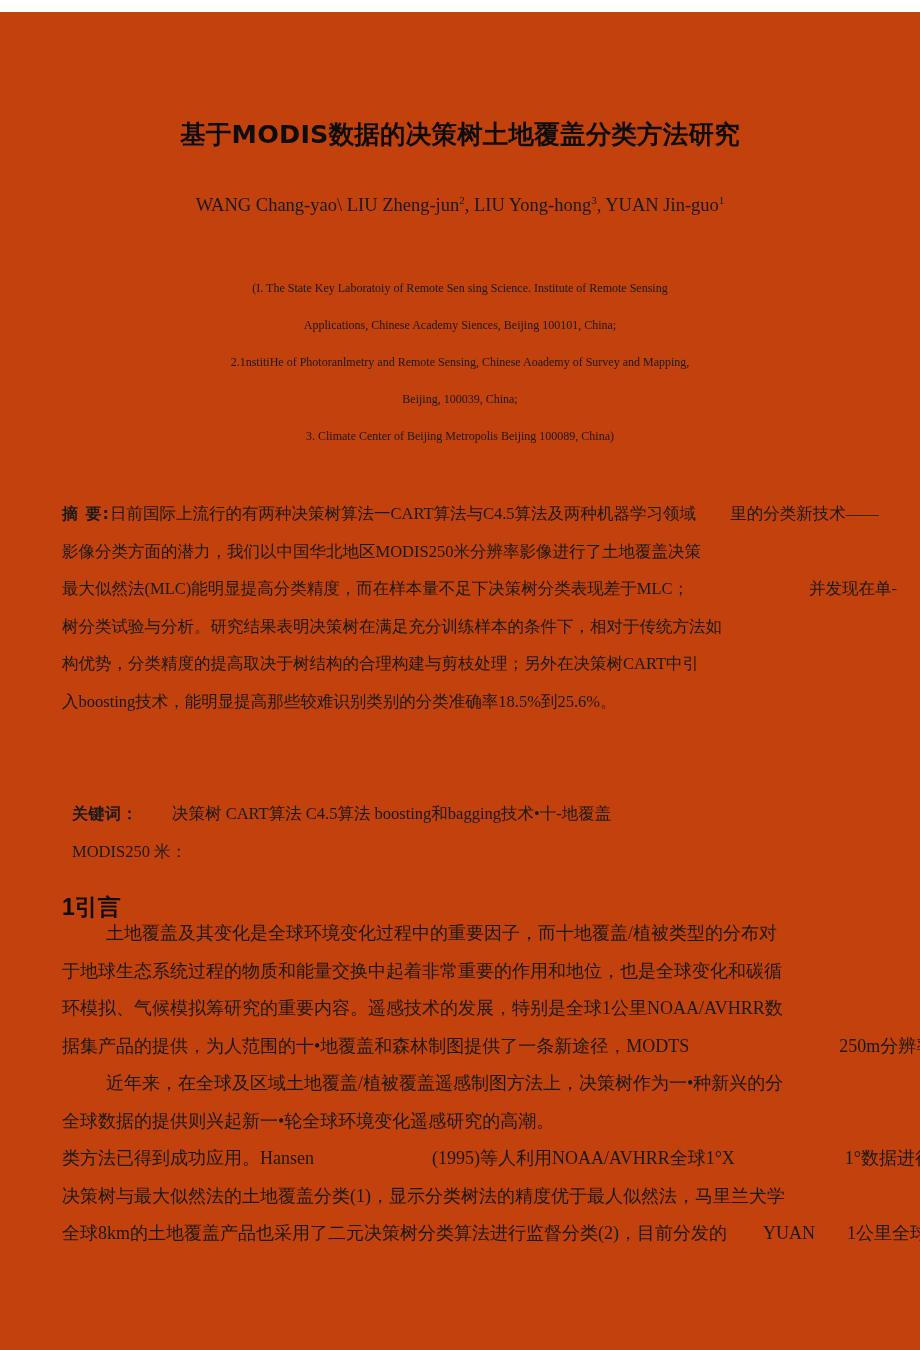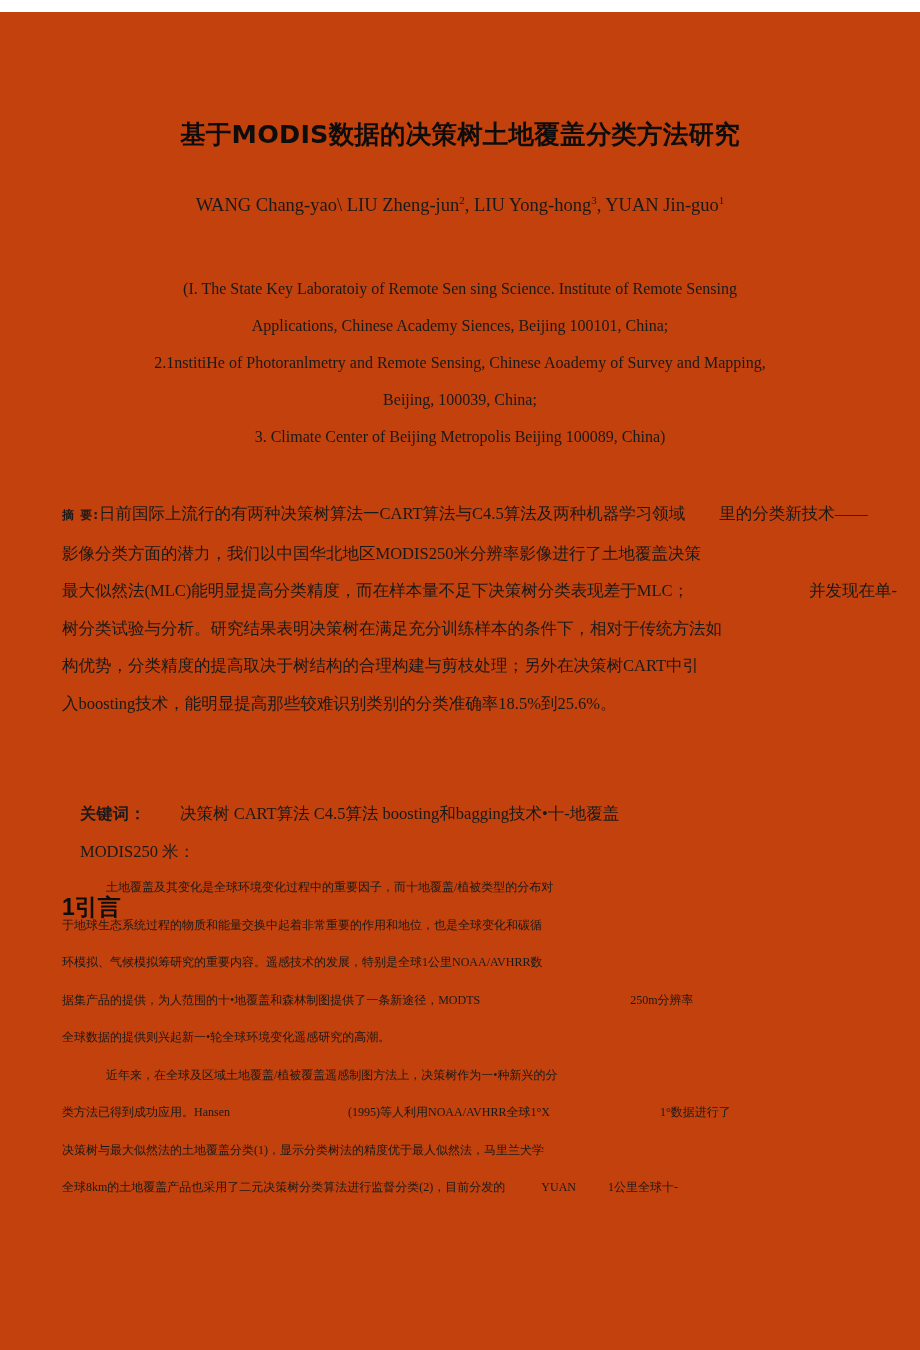--- a/index.html
+++ b/index.html
@@ -47,49 +47,49 @@
     vertical-align: super;
   }
 
   
   .affiliations {
     position: absolute;
     left: 40px;
     top: 258px;
     width: 840px;
     text-align: center;
-    font-size: 16px;
+    font-size: 12px;
     line-height: 37px;
     color: #1a1a1a;
   }
   .affil-line { display: block; white-space: nowrap; }
 
   
   .abstract {
     position: absolute;
     left: 62px;
     top: 483px;
     width: 812px;
     font-size: 16.5px;
     line-height: 37.5px;
     color: #1a1a1a;
   }
   .abstract .lbl {
     font-weight: bold;
     font-family: "DejaVu Sans", "Liberation Sans", sans-serif;
-    font-size: 12px;
+    font-size: 16px;
     letter-spacing: 1px;
   }
   .ab-line { display: block; white-space: nowrap; }
   .gap-wide { display: inline-block; width: 120px; }
 
   
   .keywords {
     position: absolute;
-    left: 80px;
+    left: 72px;
     top: 783px;
     width: 812px;
     font-size: 16.5px;
     line-height: 37.5px;
     color: #1a1a1a;
   }
   .keywords .lbl {
     font-weight: bold;
     font-family: "DejaVu Sans", "Liberation Sans", sans-serif;
     font-size: 16px;
@@ -107,23 +107,23 @@
     font-weight: bold;
     font-size: 23px;
     color: #0d0d0d;
     letter-spacing: 0px;
   }
 
   
   .body-text {
     position: absolute;
     left: 62px;
-    top: 857px;
+    top: 903px;
     width: 815px;
-    font-size: 12px;
+    font-size: 18px;
     line-height: 37.5px;
     color: #1a1a1a;
   }
   .b-line { display: block; white-space: nowrap; }
   .indent { display: inline-block; width: 44px; }
   .gap-h1 { display: inline-block; width: 150px; }
   .gap-h2 { display: inline-block; width: 110px; }
   .gap-h3 { display: inline-block; width: 118px; }
   .gap-h4 { display: inline-block; width: 36px; }
   .gap-h5 { display: inline-block; width: 32px; }
@@ -161,20 +161,20 @@
     <span class="kw-line">MODIS250 米：</span>
   </div>
 
   <h2 class="sec-heading">1引言</h2>
 
   <div class="body-text">
     <span class="b-line"><span class="indent"></span><span>土地覆盖及其变化是全球环境变化过程中的重要因子，而十地覆盖/植被类型的分布对</span></span>
     <span class="b-line">于地球生态系统过程的物质和能量交换中起着非常重要的作用和地位，也是全球变化和碳循</span>
     <span class="b-line">环模拟、气候模拟筹研究的重要内容。遥感技术的发展，特别是全球1公里NOAA/AVHRR数</span>
     <span class="b-line"><span>据集产品的提供，为人范围的十•地覆盖和森林制图提供了一条新途径，MODTS</span><span class="gap-h1"></span><span>250m分辨率</span></span>
+    <span class="b-line"><span class="indent"></span><span>近年来，在全球及区域土地覆盖/植被覆盖遥感制图方法上，决策树作为一•种新兴的分</span></span>
     <span class="b-line">全球数据的提供则兴起新一•轮全球环境变化遥感研究的高潮。</span>
-    <span class="b-line"><span class="indent"></span><span>近年来，在全球及区域土地覆盖/植被覆盖遥感制图方法上，决策树作为一•种新兴的分</span></span>
     <span class="b-line"><span>类方法已得到成功应用。Hansen</span><span class="gap-h3"></span><span>(1995)等人利用NOAA/AVHRR全球1°X</span><span class="gap-h2"></span><span>1°数据进行了</span></span>
     <span class="b-line">决策树与最大似然法的土地覆盖分类(1)，显示分类树法的精度优于最人似然法，马里兰犬学</span>
     <span class="b-line"><span>全球8km的土地覆盖产品也采用了二元决策树分类算法进行监督分类(2)，目前分发的</span><span class="gap-h4"></span><span>YUAN</span><span class="gap-h5"></span><span>1公里全球十-</span></span>
   </div>
 
 </div>
 
 </body></html>

